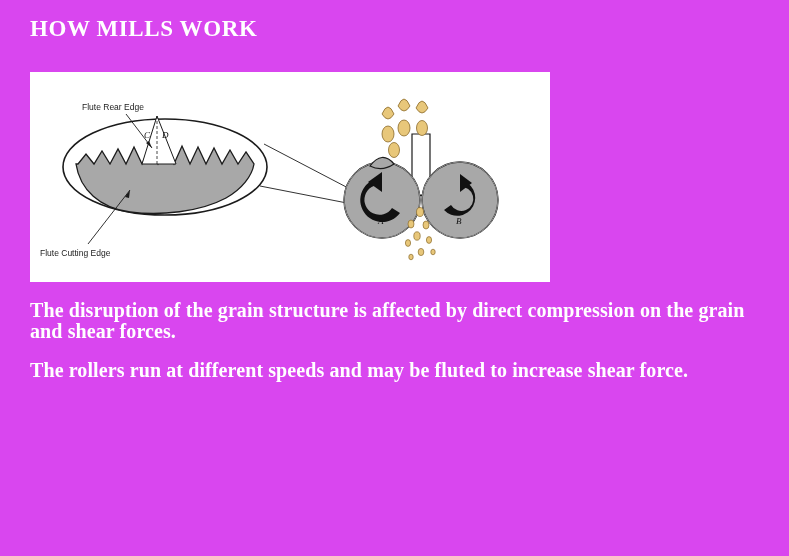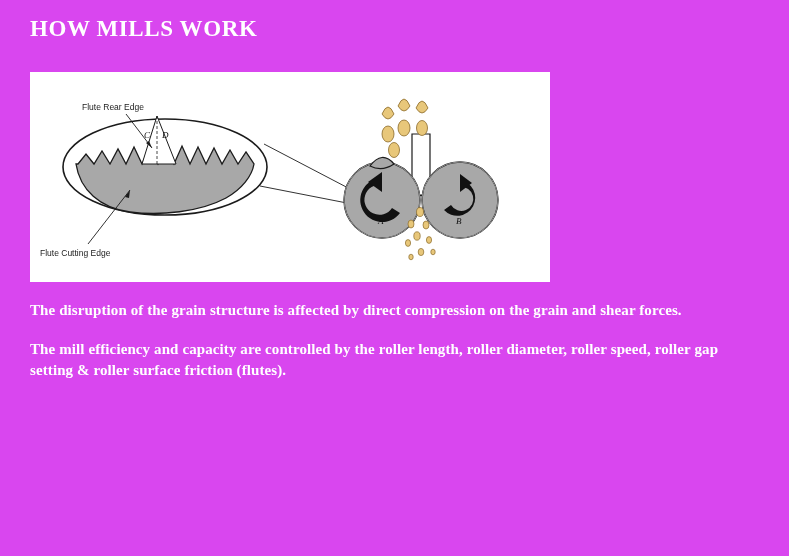--- a/index.html
+++ b/index.html
@@ -44,21 +44,21 @@
   }
   .body-text {
     position: absolute;
     left: 30px;
     top: 300px;
     width: 730px;
     color: #ffffff;
   }
   .para {
     font-family: "Liberation Serif", serif;
-    font-size: 15px;
+    font-size: 20px;
     line-height: 21px;
     font-weight: bold;
     margin: 0 0 18px 0;
     color: #ffffff;
     letter-spacing: 0.1px;
   }
   .para:last-child {
     margin-bottom: 0;
   }
   .lbl {
@@ -175,16 +175,16 @@
         <ellipse cx="391" cy="180" rx="2.8" ry="3.6"></ellipse>
         <ellipse cx="403" cy="180" rx="2.2" ry="2.8"></ellipse>
         <ellipse cx="381" cy="185" rx="2.2" ry="2.8"></ellipse>
       </g>
 
     </svg>
   </div>
 
   <div class="body-text">
     <p class="para">The disruption of the grain structure is affected by direct compression on the grain and shear forces.</p>
-    <p class="para">The mill efficiency and capacity are controlled by the roller length, roller diameter, roller speed, roller gap setting &amp; roller surface friction (flutes).</p>
+    <p class="para">The rollers run at different speeds and may be fluted to increase shear force.</p>
   </div>
 
 </div>
 
 </body></html>

